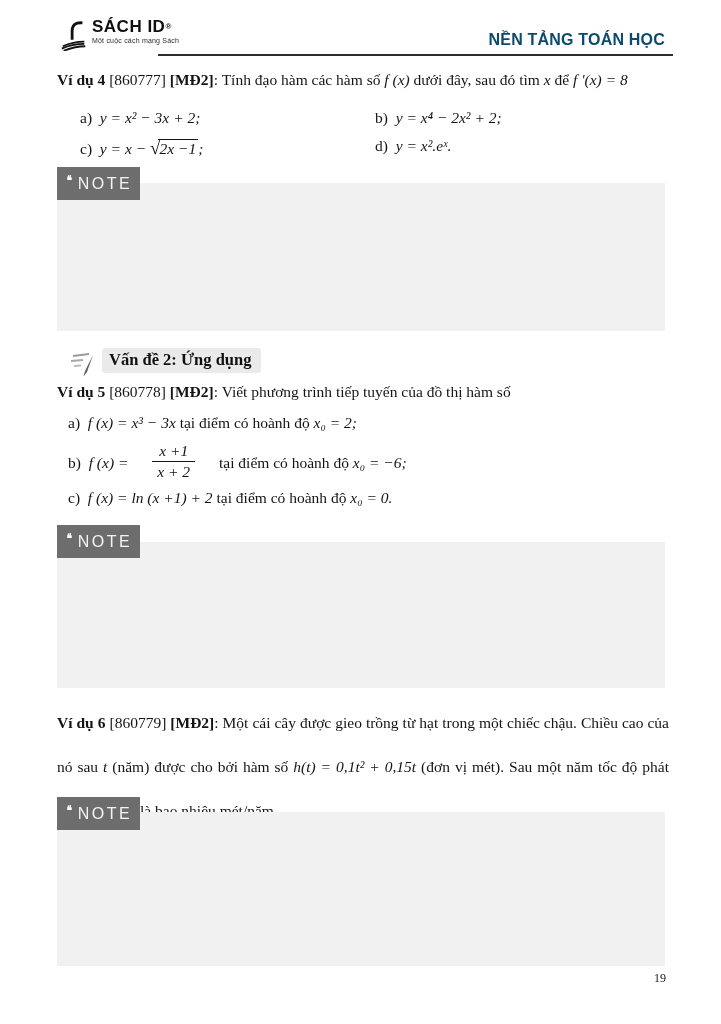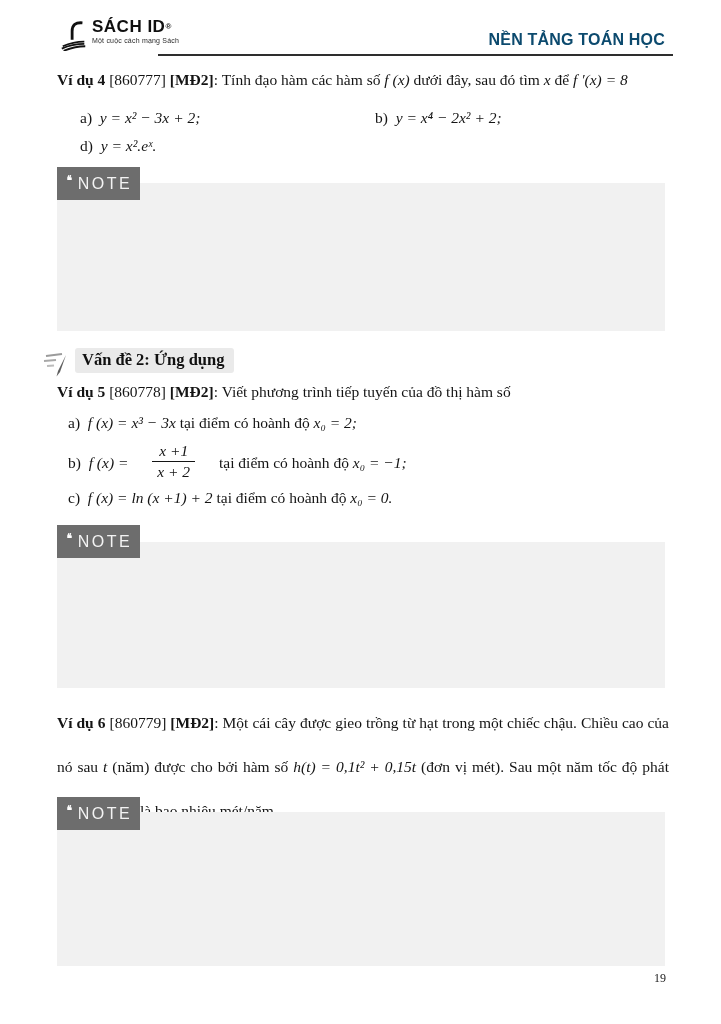--- a/index.html
+++ b/index.html
@@ -50,21 +50,21 @@
   .note { position:absolute; left:57px; width:608px; }
   .note-body { position:absolute; left:0; width:608px; background:#f1f1f1; }
   .note-tab { position:absolute; left:0; top:0; width:83px; height:33px; background:#6d6d6d;
               display:flex; align-items:center; padding-left:9px; box-sizing:border-box;
               font-family:"Liberation Sans","DejaVu Sans",sans-serif; }
   .note-quote { color:#ffffff; font-size:15px; letter-spacing:-3px; margin-right:8px;
                 font-family:"DejaVu Sans",sans-serif; line-height:1; position:relative; top:-2px; }
   .note-word { color:#f3f3f3; font-size:16px; letter-spacing:2.5px; font-weight:400; }
 
   
-  .section { position:absolute; left:43px; top:346px; display:flex; align-items:center; }
+  .section { position:absolute; left:70px; top:346px; display:flex; align-items:center; }
   .sec-icon { margin-right:2px; position:relative; top:3px; }
   .sec-title { background:#eaeaea; border-radius:3px; padding:2px 10px 3px 7px;
                font-weight:bold; font-size:16.5px; color:#101010; }
 
   
   .page-num { position:absolute; right:55px; top:971px; font-size:12px; color:#1a1a1a; }
 </style>
 </head>
 <body>
 
@@ -86,20 +86,21 @@
   <div class="header-rule"></div>
 
   <p class="para" style="top:69px"><span class="seg b">Ví dụ 4 </span><span class="seg">[860777] </span><span class="seg b">[MĐ2]</span><span class="seg">: Tính đạo hàm các hàm số </span><span class="seg m">f (x)</span><span class="seg"> dưới đây, sau đó tìm </span><span class="seg m">x</span><span class="seg"> để </span><span class="seg m">f ′(x) = 8</span></p>
 
   <div class="ex4-row" style="top:109px">
     <div class="ex4-cell"><span class="seg">a)  </span><span class="seg m">y = x² − 3x + 2;</span></div>
     <div class="ex4-cell"><span class="seg">b)  </span><span class="seg m">y = x⁴ − 2x² + 2;</span></div>
   </div>
 
   <div class="ex4-row" style="top:137px">
+    <div class="ex4-cell"><span class="seg">c)  </span><span class="seg m">y = x − </span><span class="sqrt-sym seg">√</span><span class="sqrt-rad seg">2x −1</span><span class="seg m">;</span></div>
     <div class="ex4-cell"><span class="seg">d)  </span><span class="seg m">y = x².eˣ.</span></div>
   </div>
 
   <div class="note" style="top:167px">
     <div class="note-body" style="top:16px;height:148px"></div>
     <div class="note-tab">
       <span class="note-quote seg">❛❛</span>
       <span class="note-word seg">NOTE</span>
     </div>
   </div>
@@ -124,21 +125,21 @@
     </div>
 
   <div class="ex5-row" style="top:443px;height:40px">
       <span class="seg">b)  </span>
       <span class="seg m">f (x) = </span>
       <span class="frac">
         <span class="frac-num seg">x +1</span>
         <span class="frac-den seg">x + 2</span>
       </span>
       <span class="seg"> tại điểm có hoành độ </span>
-      <span class="seg m">x₀ = −1;</span>
+      <span class="seg m">x₀ = −6;</span>
     </div>
 
   <div class="ex5-row" style="top:489px">
       <span class="seg">c)  </span>
       <span class="seg m">f (x) = ln (x +1) + 2</span>
       <span class="seg"> tại điểm có hoành độ </span>
       <span class="seg m">x₀ = 0.</span>
     </div>
 
   <div class="note" style="top:525px">

